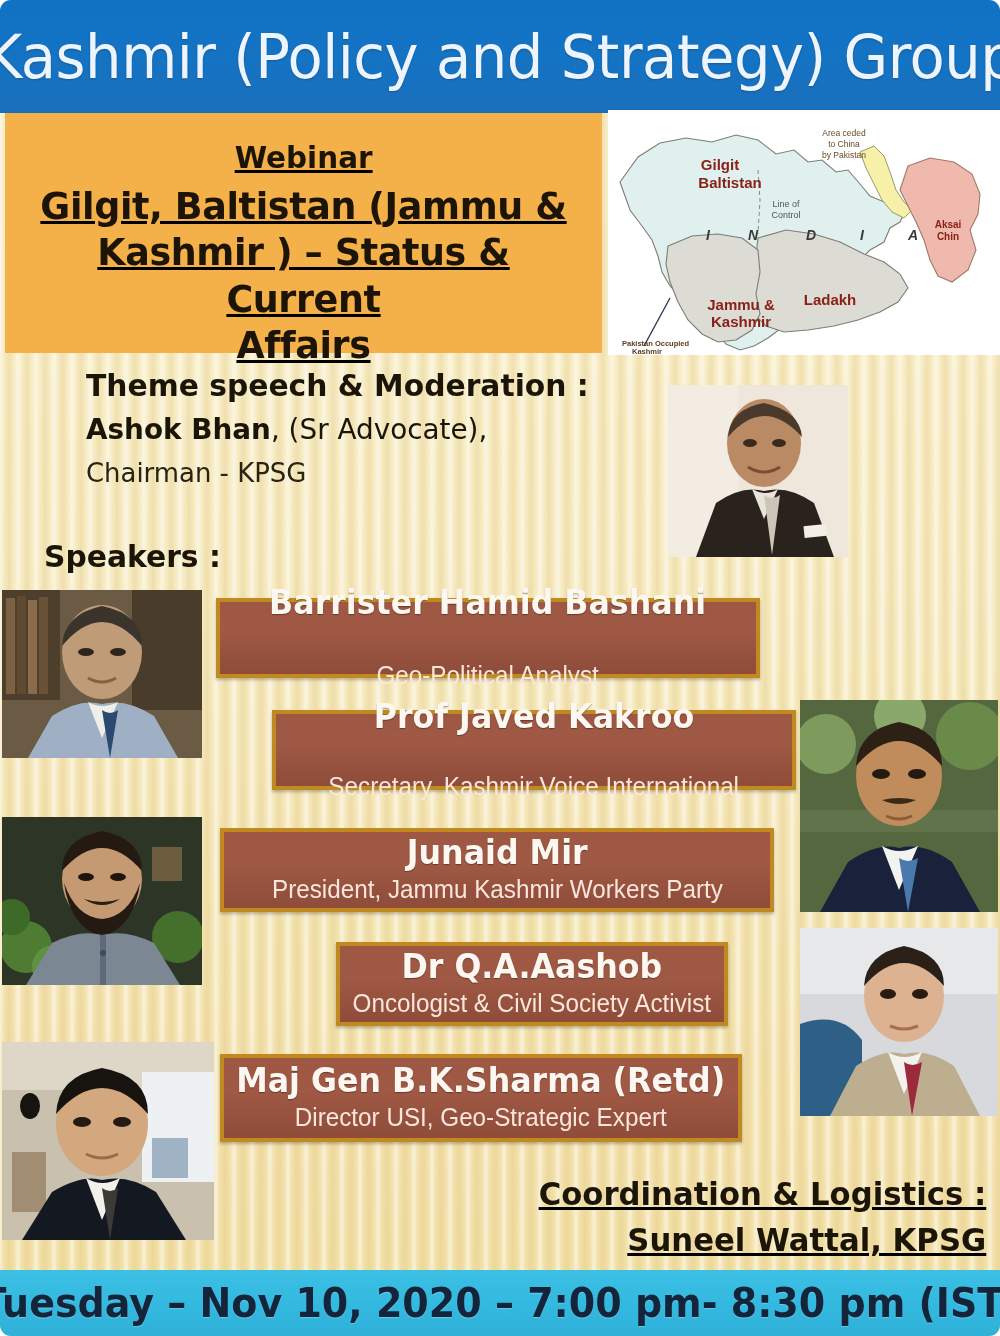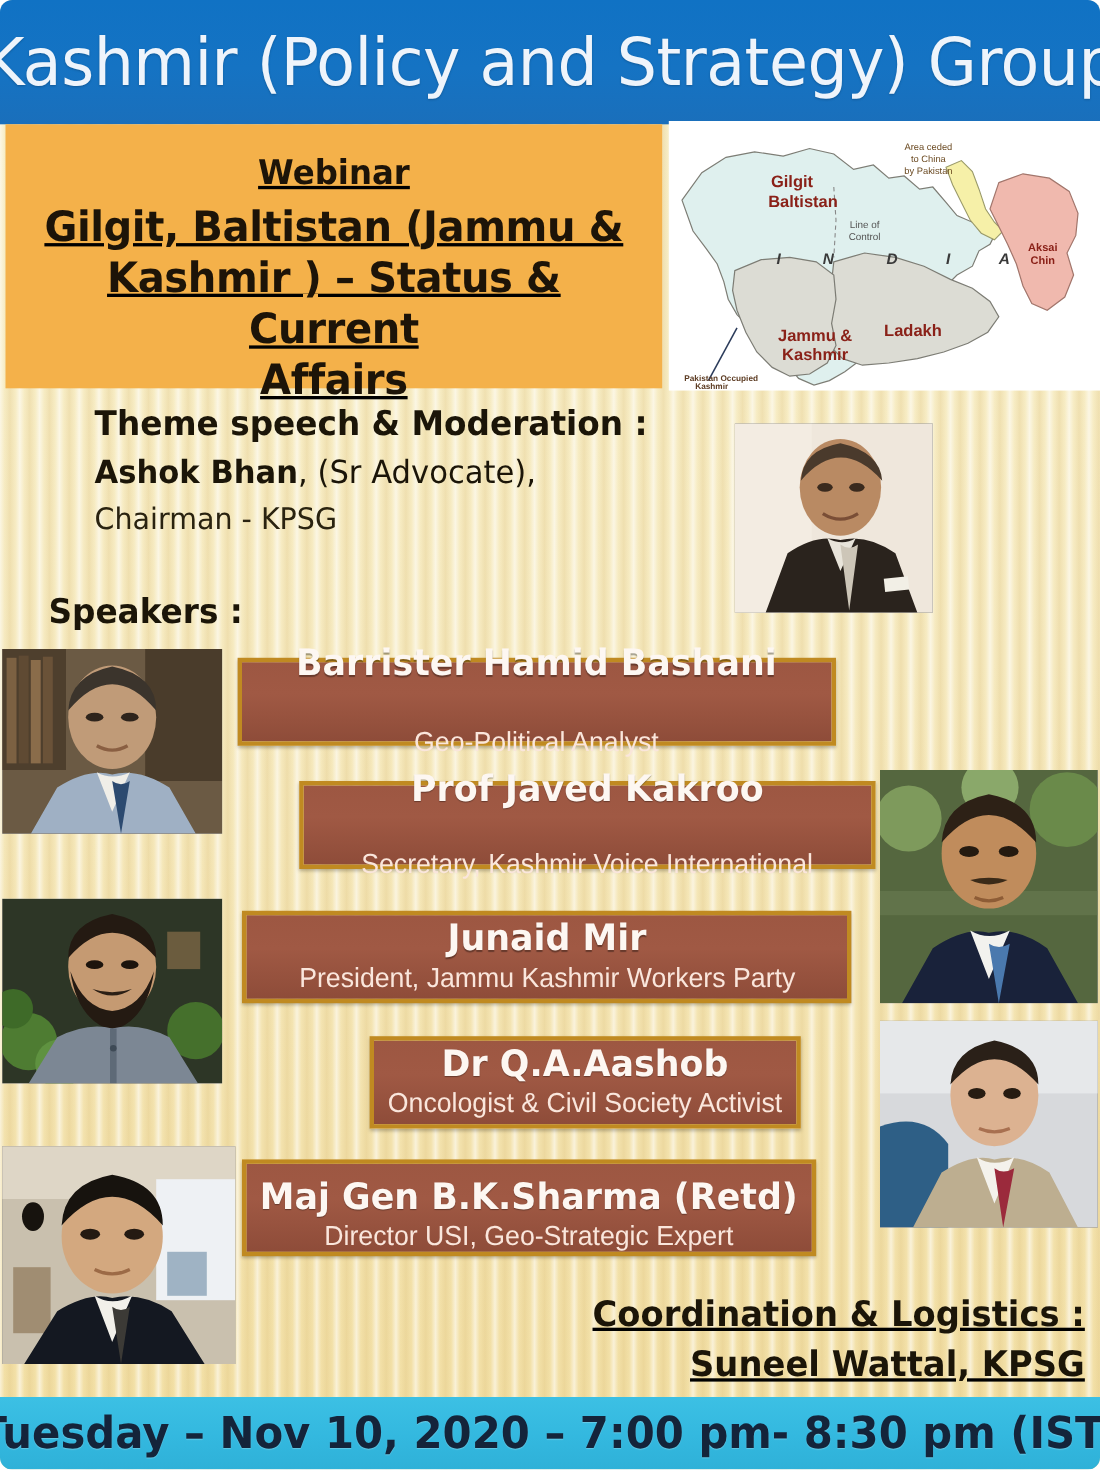--- a/index.html
+++ b/index.html
@@ -339,21 +339,21 @@
   <div class="banner" style="left:220px; top:828px; width:554px; height:84px;">
     <div class="nm">Junaid Mir</div>
     <div class="rl">President, Jammu Kashmir Workers Party</div>
   </div>
 
   <div class="banner" style="left:310px; top:942px; width:392px; height:84px;margin-left:26px;">
     <div class="nm">Dr Q.A.Aashob</div>
     <div class="rl">Oncologist &amp; Civil Society Activist</div>
   </div>
 
-  <div class="banner" style="left:220px; top:1054px; width:522px; height:88px;justify-content:flex-end;">
+  <div class="banner" style="left:220px; top:1054px; width:522px; height:88px;">
     <div class="nm">Maj Gen B.K.Sharma (Retd)</div>
     <div class="rl">Director USI, Geo-Strategic Expert</div>
   </div>
 
   <div id="coord-block">
     <div class="c1">Coordination &amp; Logistics :</div>
     <div class="c2">Suneel Wattal, KPSG</div>
   </div>
 
   <div id="date-bar">

